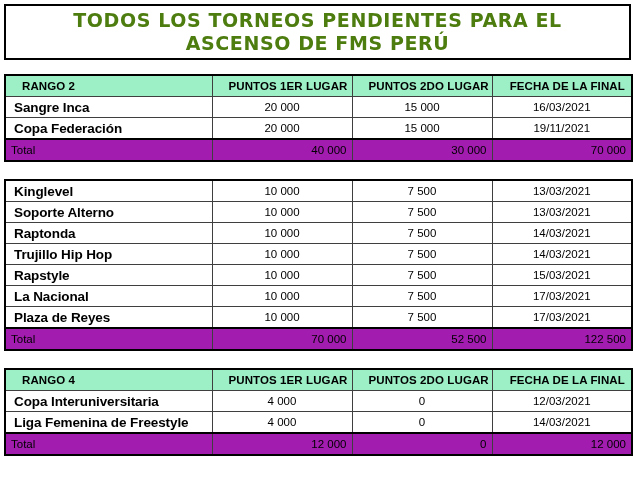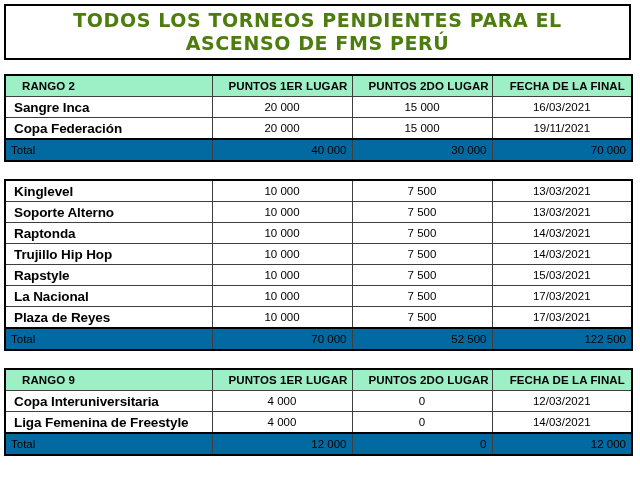--- a/index.html
+++ b/index.html
@@ -89,21 +89,21 @@
     padding-left: 8px;
   }
   .row td.num {
     text-align: center;
     font-size: 11.5px;
     font-weight: normal;
   }
 
   
   .total td {
-    background: #0369a1;
+    background: #a21caf;
     font-weight: normal;
     font-size: 11.5px;
     border-top: 2px solid #000000;
   }
   .total td.name { text-align: left; }
   .total td.num  { text-align: right; }
 </style>
 </head>
 <body>
 
@@ -209,21 +209,21 @@
       </table>
       <table class="tbl">
         <colgroup>
           <col class="c-name">
           <col class="c-p1">
           <col class="c-p2">
           <col class="c-date">
         </colgroup>
         <tbody>
           <tr class="hdr">
-            <td class="name">RANGO 9</td>
+            <td class="name">RANGO 4</td>
             <td class="num">PUNTOS 1ER LUGAR</td>
             <td class="num">PUNTOS 2DO LUGAR</td>
             <td class="num">FECHA DE LA FINAL</td>
           </tr>
           <tr class="row">
             <td class="name">Copa Interuniversitaria</td>
             <td class="num">4 000</td>
             <td class="num">0</td>
             <td class="num">12/03/2021</td>
           </tr>

